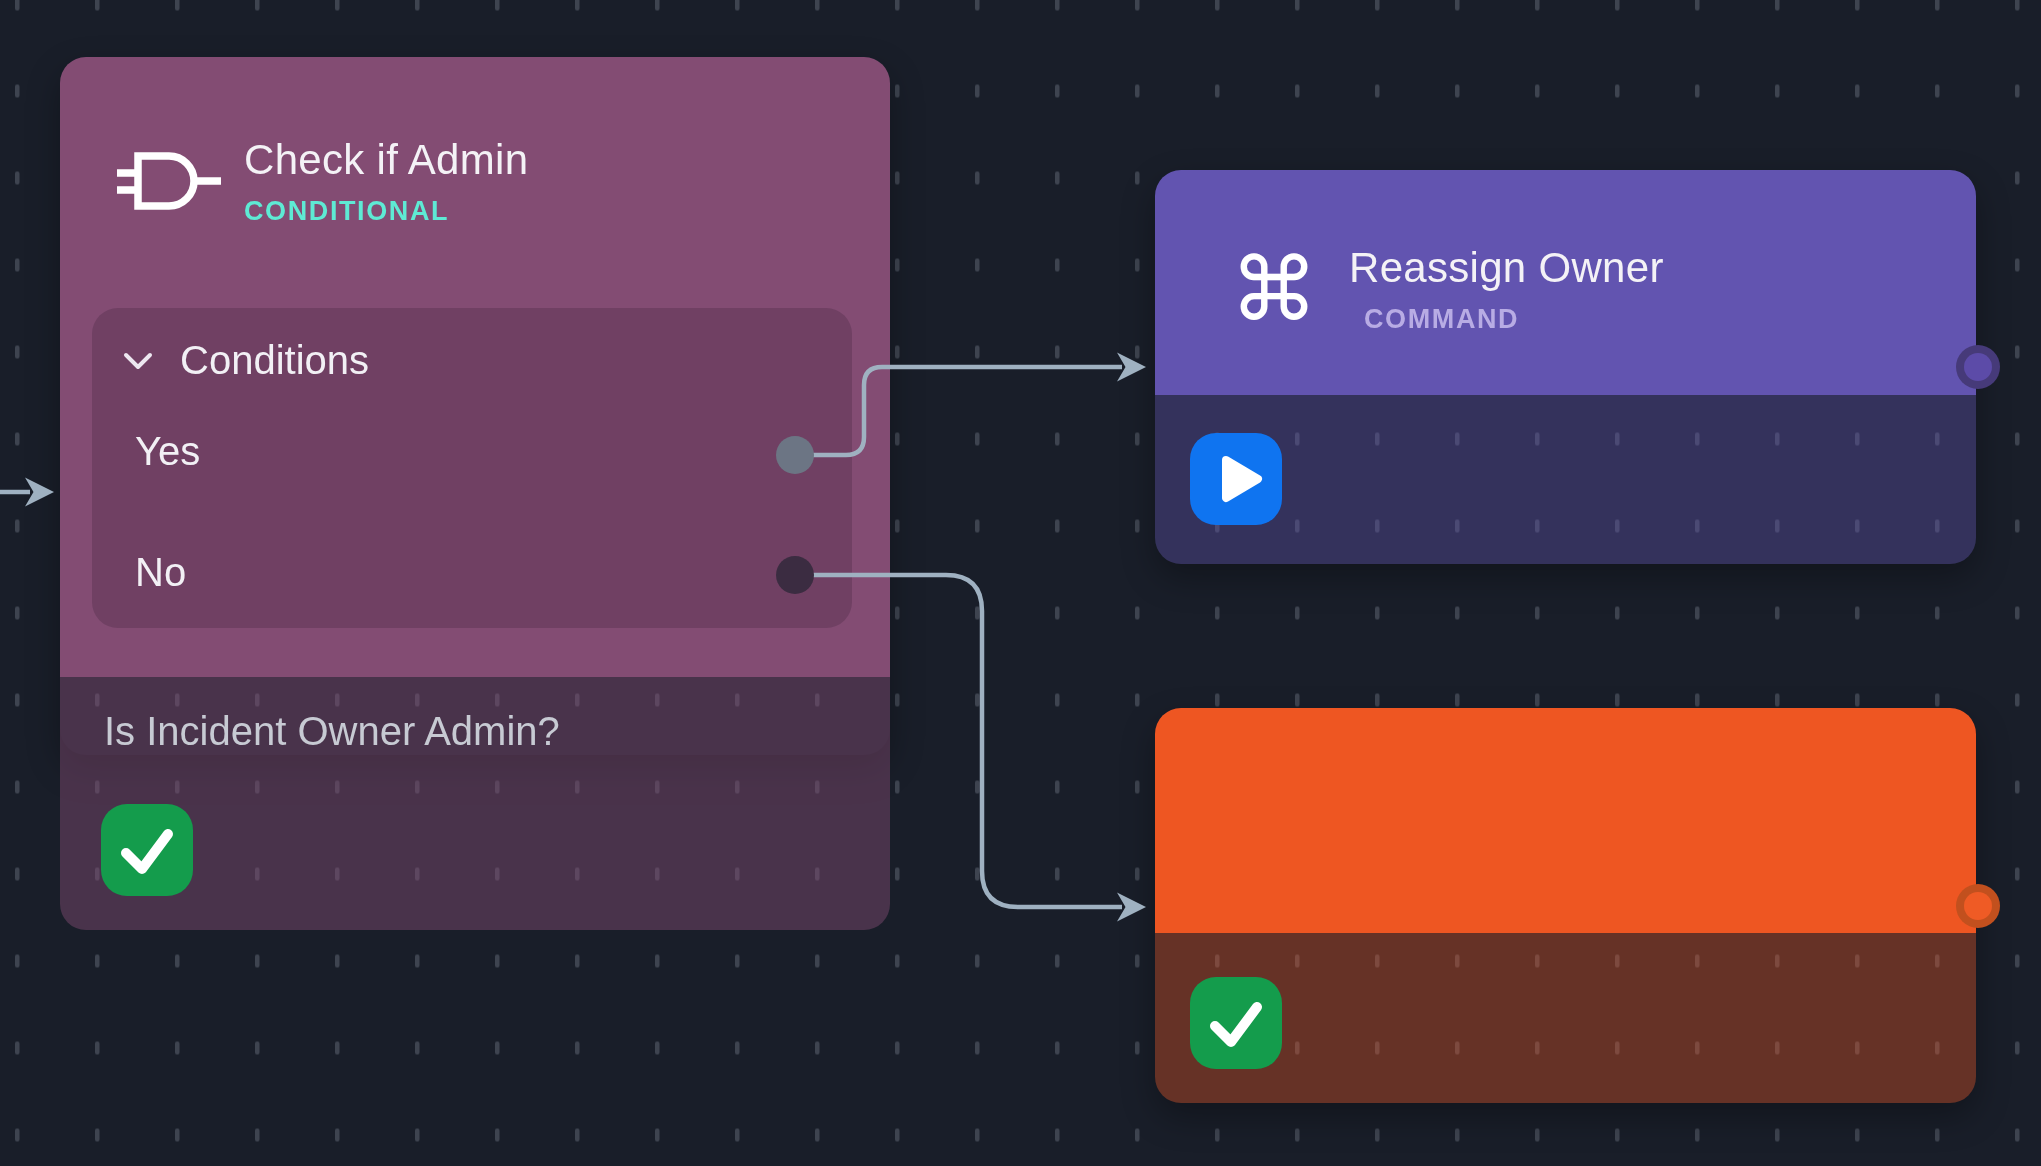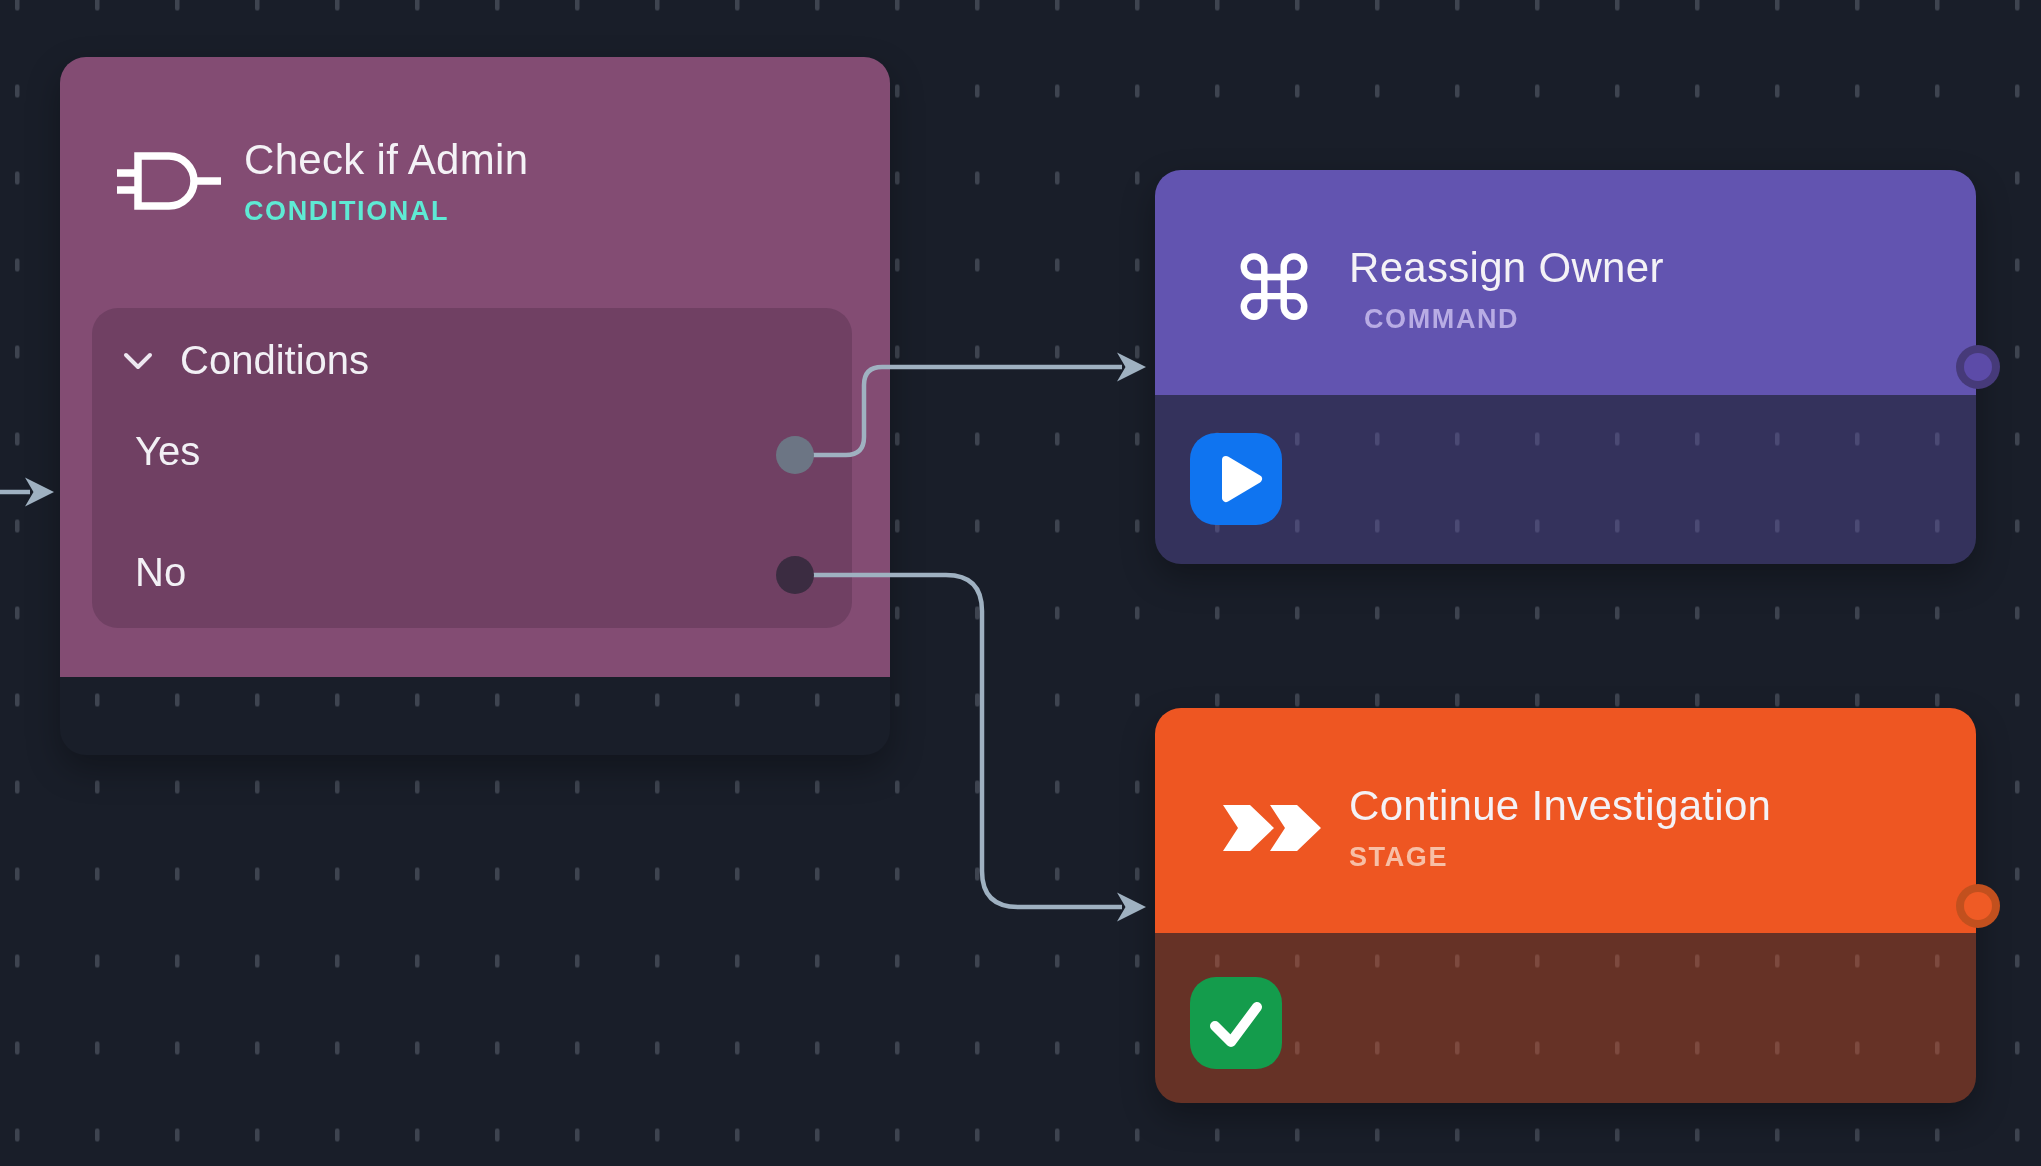--- a/index.html
+++ b/index.html
@@ -122,20 +122,28 @@
         <div class="cond-head">
           <svg width="32" height="20" viewBox="0 0 32 20" fill="none">
             <polyline points="4,4 16,16 28,4" stroke="#EDE7F0" stroke-width="4" stroke-linecap="round" stroke-linejoin="round"></polyline>
           </svg>
           <span>Conditions</span>
         </div>
         <div class="cond-opt yes">Yes</div>
         <div class="cond-opt no">No</div>
       </div>
     </div>
+    <div class="node-foot">
+      <div class="question">Is Incident Owner Admin?</div>
+      <div class="badge green">
+        <svg width="92" height="92" viewBox="0 0 92 92" fill="none">
+          <polyline points="25,49 41,65 67,30" stroke="#FFFFFF" stroke-width="10" stroke-linecap="round" stroke-linejoin="round"></polyline>
+        </svg>
+      </div>
+    </div>
   </div>
 
   <div class="node" id="node-reassign">
     <div class="head-block"></div>
     <div class="node-head">
       <div class="icon-box">
         <span class="cmd-glyph">⌘</span>
       </div>
       <div class="titles">
         <div class="node-title">Reassign Owner</div>
@@ -146,32 +154,20 @@
       <div class="badge blue">
         <svg width="92" height="92" viewBox="0 0 92 92">
           <polygon points="36,27 68,46 36,65" fill="#FFFFFF" stroke="#FFFFFF" stroke-width="8" stroke-linejoin="round"></polygon>
         </svg>
       </div>
     </div>
   </div>
 
   <div class="node" id="node-continue">
     <div class="head-block"></div>
-    <div class="node-head">
-      <div class="icon-box">
-        <svg width="102" height="46" viewBox="0 0 102 46" fill="#FFFFFF">
-          <polygon points="0,0 27,0 51,23 27,46 0,46 15,23"></polygon>
-          <polygon points="47,0 74,0 98,23 74,46 47,46 62,23"></polygon>
-        </svg>
-      </div>
-      <div class="titles">
-        <div class="node-title">Continue Investigation</div>
-        <div class="node-type">STAGE</div>
-      </div>
-    </div>
     <div class="node-foot">
       <div class="badge green">
         <svg width="92" height="92" viewBox="0 0 92 92" fill="none">
           <polyline points="25,49 41,65 67,30" stroke="#FFFFFF" stroke-width="10" stroke-linecap="round" stroke-linejoin="round"></polyline>
         </svg>
       </div>
     </div>
   </div>
 
   <svg class="layer" width="2041" height="1166">

